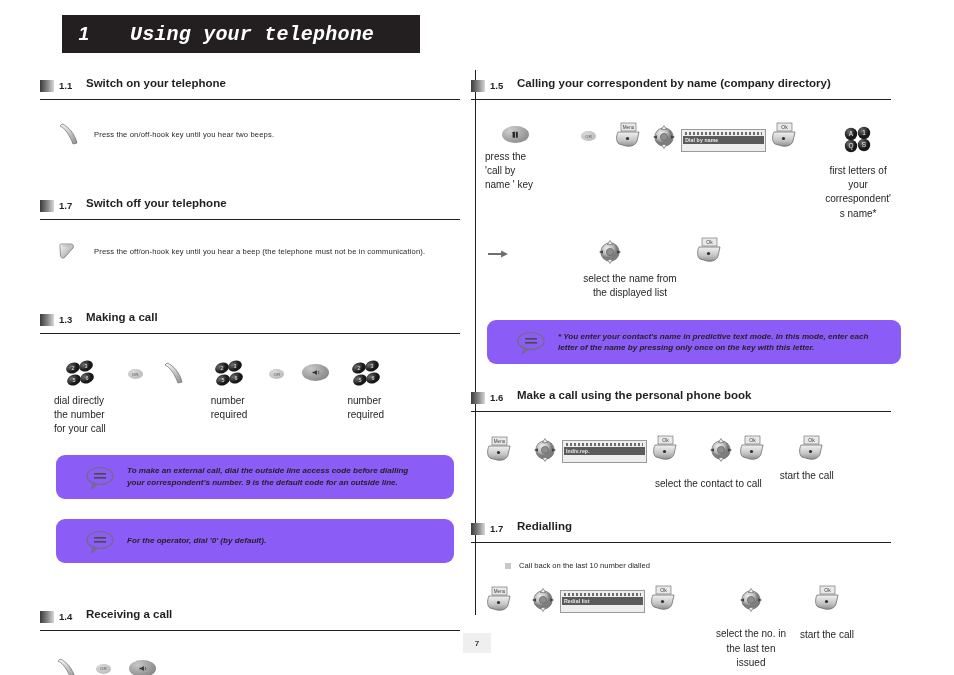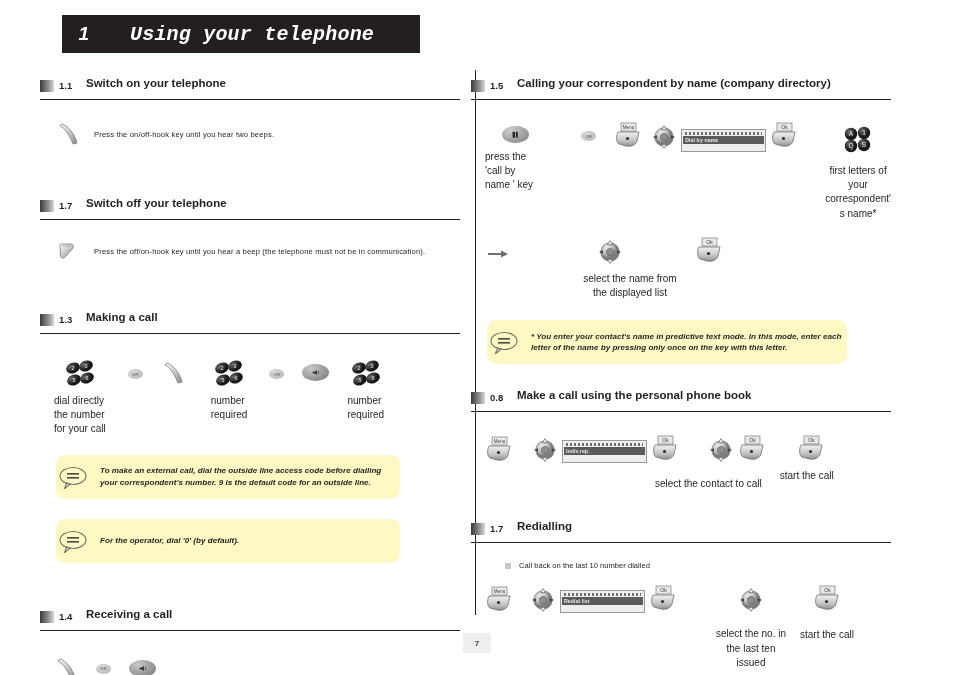--- a/index.html
+++ b/index.html
@@ -51,21 +51,21 @@
     position:absolute;left:0;right:0;bottom:-2px;height:1px;background:#231f20;
   }
   .sec-block{margin-bottom:0;}
 
   
   .instr-row{display:flex;align-items:center;gap:14px;}
   .instr-text{font-size:7.6px;color:#231f20;letter-spacing:.15px;}
 
   
   .tipbox{
-    background:#fef9c3;border-radius:9px;padding:10px 2px;
+    background:#8b5cf6;border-radius:9px;padding:10px 29px;
     display:flex;align-items:center;gap:12px;
   }
   .tip-text{
     font-size:8.1px;font-style:italic;font-weight:bold;line-height:1.42;
     color:#231f20;
   }
 
   
   .steps{display:flex;align-items:flex-start;}
   .step{display:flex;flex-direction:column;align-items:center;}
@@ -520,21 +520,21 @@
             <rect x="9" y="12" width="12" height="1.6" fill="#4a4a4a"></rect>
           </svg>
         </span>
         <span class="tip-text">* You enter your contact's name in predictive text mode. In this mode, enter each letter of the name by pressing only once on the key with this letter.</span>
       </div>
     </div>
 
     <div class="sec-block" style="margin-top:26px;">
       <div class="sec-head">
         <div class="sec-marker"></div>
-        <div class="sec-num">0.8</div>
+        <div class="sec-num">1.6</div>
         <div class="sec-title">Make a call using the personal phone book</div>
         <div class="sec-rule"></div>
       </div>
 
       <div class="steps" style="margin-top:26px;margin-left:14px;">
         <div class="step">
           <span class="ico ico-softkey">
             <svg viewBox="0 0 29 27" width="29" height="27">
               <rect x="7" y="1" width="15" height="8" fill="#e9e9e9" stroke="#7a7a7a" stroke-width=".7"></rect>
               <text x="14.5" y="7" font-size="4.6" text-anchor="middle" fill="#3a3a3a" font-family="Liberation Sans, sans-serif">Menu</text>

